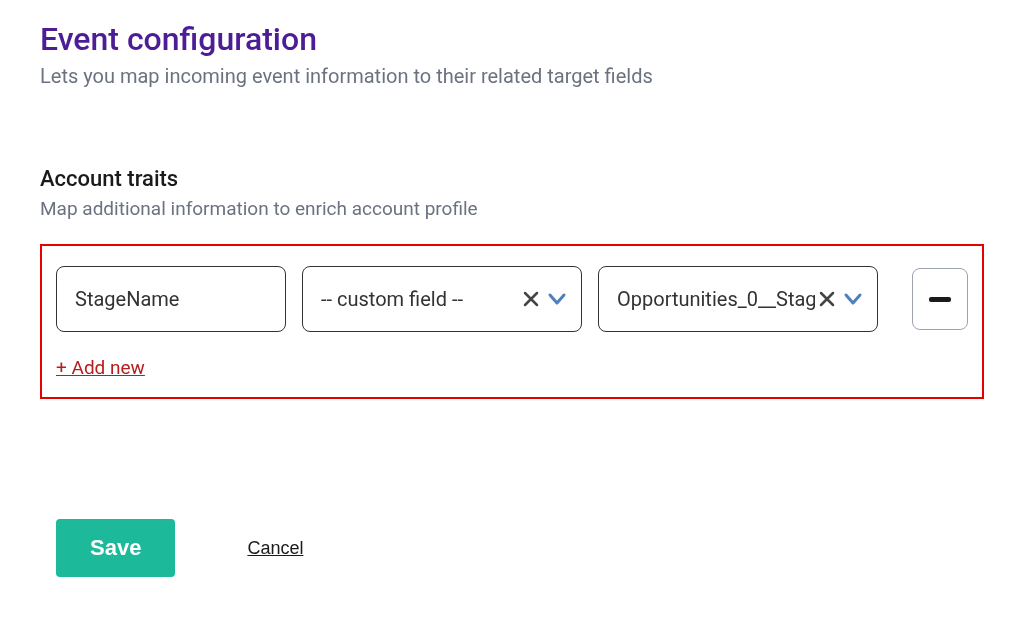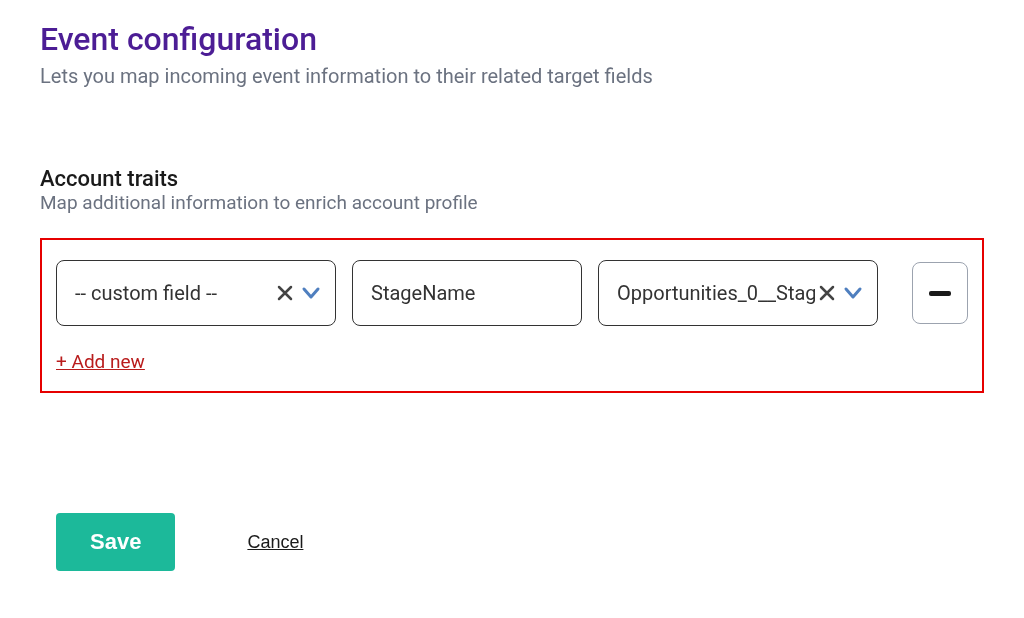--- a/index.html
+++ b/index.html
@@ -20,21 +20,21 @@
     }
     .page-subtitle {
       font-size: 20px;
       color: #6b7280;
       margin-bottom: 78px;
     }
     .section-title {
       font-size: 22px;
       font-weight: 500;
       color: #1a1a1a;
-      margin-bottom: 0;
+      margin-bottom: 6px;
     }
     .section-subtitle {
       font-size: 19px;
       color: #6b7280;
       margin-bottom: 24px;
     }
     .highlight-box {
       border: 2px solid #e60000;
       padding: 20px 14px 18px 14px;
     }
@@ -140,34 +140,34 @@
 <h1 class="page-title">Event configuration</h1>
 <p class="page-subtitle">Lets you map incoming event information to their related target fields</p>
 
 <h2 class="section-title">Account traits</h2>
 <p class="section-subtitle">Map additional information to enrich account profile</p>
 
 <div class="highlight-box">
 
   <div class="mapping-row">
 
+    <div class="select-box col2">
+      <span class="select-value">StageName</span>
+    </div>
+
     <div class="select-box col1">
       <span class="select-value">-- custom field --</span>
       <div class="select-icons">
         <svg class="x-icon" viewBox="0 0 16 16">
           <path d="M2 2 L14 14 M14 2 L2 14" stroke="#444" stroke-width="2.5" stroke-linecap="round"></path>
         </svg>
         <svg class="caret-icon" viewBox="0 0 20 14">
           <path d="M3 3 L10 11 L17 3" stroke="#4f7fbf" stroke-width="3" fill="none" stroke-linecap="round" stroke-linejoin="round"></path>
         </svg>
       </div>
-    </div>
-
-    <div class="select-box col2">
-      <span class="select-value">StageName</span>
     </div>
 
     <div class="select-box col3">
       <span class="select-value">Opportunities_0__StageN</span>
       <div class="select-icons">
         <svg class="x-icon" viewBox="0 0 16 16">
           <path d="M2 2 L14 14 M14 2 L2 14" stroke="#444" stroke-width="2.5" stroke-linecap="round"></path>
         </svg>
         <svg class="caret-icon" viewBox="0 0 20 14">
           <path d="M3 3 L10 11 L17 3" stroke="#4f7fbf" stroke-width="3" fill="none" stroke-linecap="round" stroke-linejoin="round"></path>

